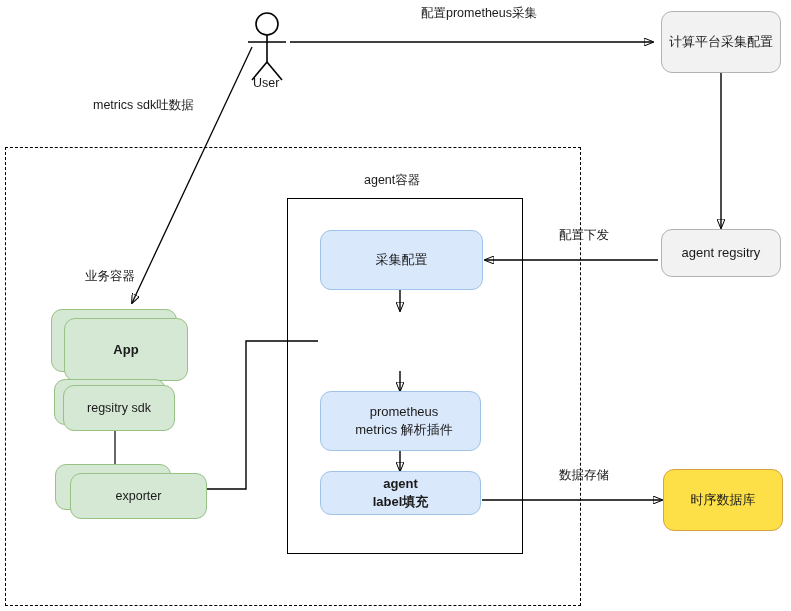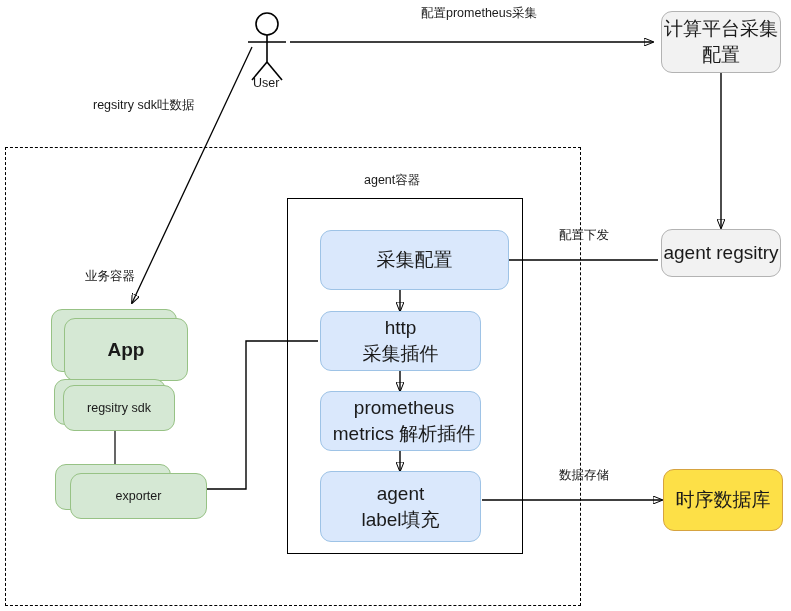--- a/index.html
+++ b/index.html
@@ -19,21 +19,21 @@
   }
 
   
   .node {
     position: absolute;
     box-sizing: border-box;
     display: flex;
     align-items: center;
     justify-content: center;
     text-align: center;
-    font-size: 19px;
+    font-size: 13px;
     line-height: 1.35;
     color: #1a1a1a;
     white-space: pre-line;
   }
   .rounded { border-radius: 11px; }
 
   .blue {
     background: #dae8fc;
     border: 1px solid #9ec3e6;
   }
@@ -144,45 +144,43 @@
 
     <line class="thin" x1="130" y1="278" x2="130" y2="290" stroke-width="1" opacity="0"></line>
   </svg>
 
   <div class="node rounded gray" style="left:661px; top:11px; width:120px; height:62px;">计算平台采集配置</div>
 
   <div class="node rounded gray" style="left:661px; top:229px; width:120px; height:48px;">agent regsitry</div>
 
   <div class="node rounded orange" style="left:663px; top:469px; width:120px; height:62px;">时序数据库</div>
 
-  <div class="node rounded blue" style="left:320px; top:230px; width:189px; height:60px;">采集配置</div>
+  <div class="node rounded blue" style="left:320px; top:230px; width:163px; height:60px;">采集配置</div>
 
-  <div class="node rounded blue" style="left:320px; top:311px; width:161px; height:60px;">http
-采集插件</div>
 
   <div class="node rounded blue" style="left:320px; top:391px; width:161px; height:60px;padding-left:7px;">prometheus
 metrics 解析插件</div>
 
-  <div class="node rounded blue" style="left:320px; top:471px; width:161px; height:71px;">agent
+  <div class="node rounded blue" style="left:320px; top:471px; width:161px; height:44px;font-weight:bold;">agent
 label填充</div>
 
   <div class="stack-back" style="left:51px; top:309px; width:126px; height:63px;"></div>
   <div class="node rounded green" style="left:64px; top:318px; width:124px; height:63px;font-weight:bold;">App</div>
 
   <div class="stack-back" style="left:54px; top:379px; width:112px; height:46px;"></div>
   <div class="node rounded green" style="left:63px; top:385px; width:112px; height:46px; font-size:12.5px;">regsitry sdk</div>
 
   <div class="stack-back" style="left:55px; top:464px; width:116px; height:46px;"></div>
   <div class="node rounded green" style="left:70px; top:473px; width:137px; height:46px; font-size:12.5px;">exporter</div>
 
   <div class="label" style="left: 253px; top: 76px;">User</div>
 
   <div class="label" style="left:421px; top:5px;">配置prometheus采集</div>
 
-  <div class="label" style="left:93px; top:97px;">regsitry sdk吐数据</div>
+  <div class="label" style="left:93px; top:97px;">metrics sdk吐数据</div>
 
   <div class="label" style="left:364px; top:172px;">agent容器</div>
 
   <div class="label" style="left:85px; top:268px;">业务容器</div>
 
   <div class="label" style="left:559px; top:227px;">配置下发</div>
 
   <div class="label" style="left:559px; top:467px;">数据存储</div>
 
 </div>

